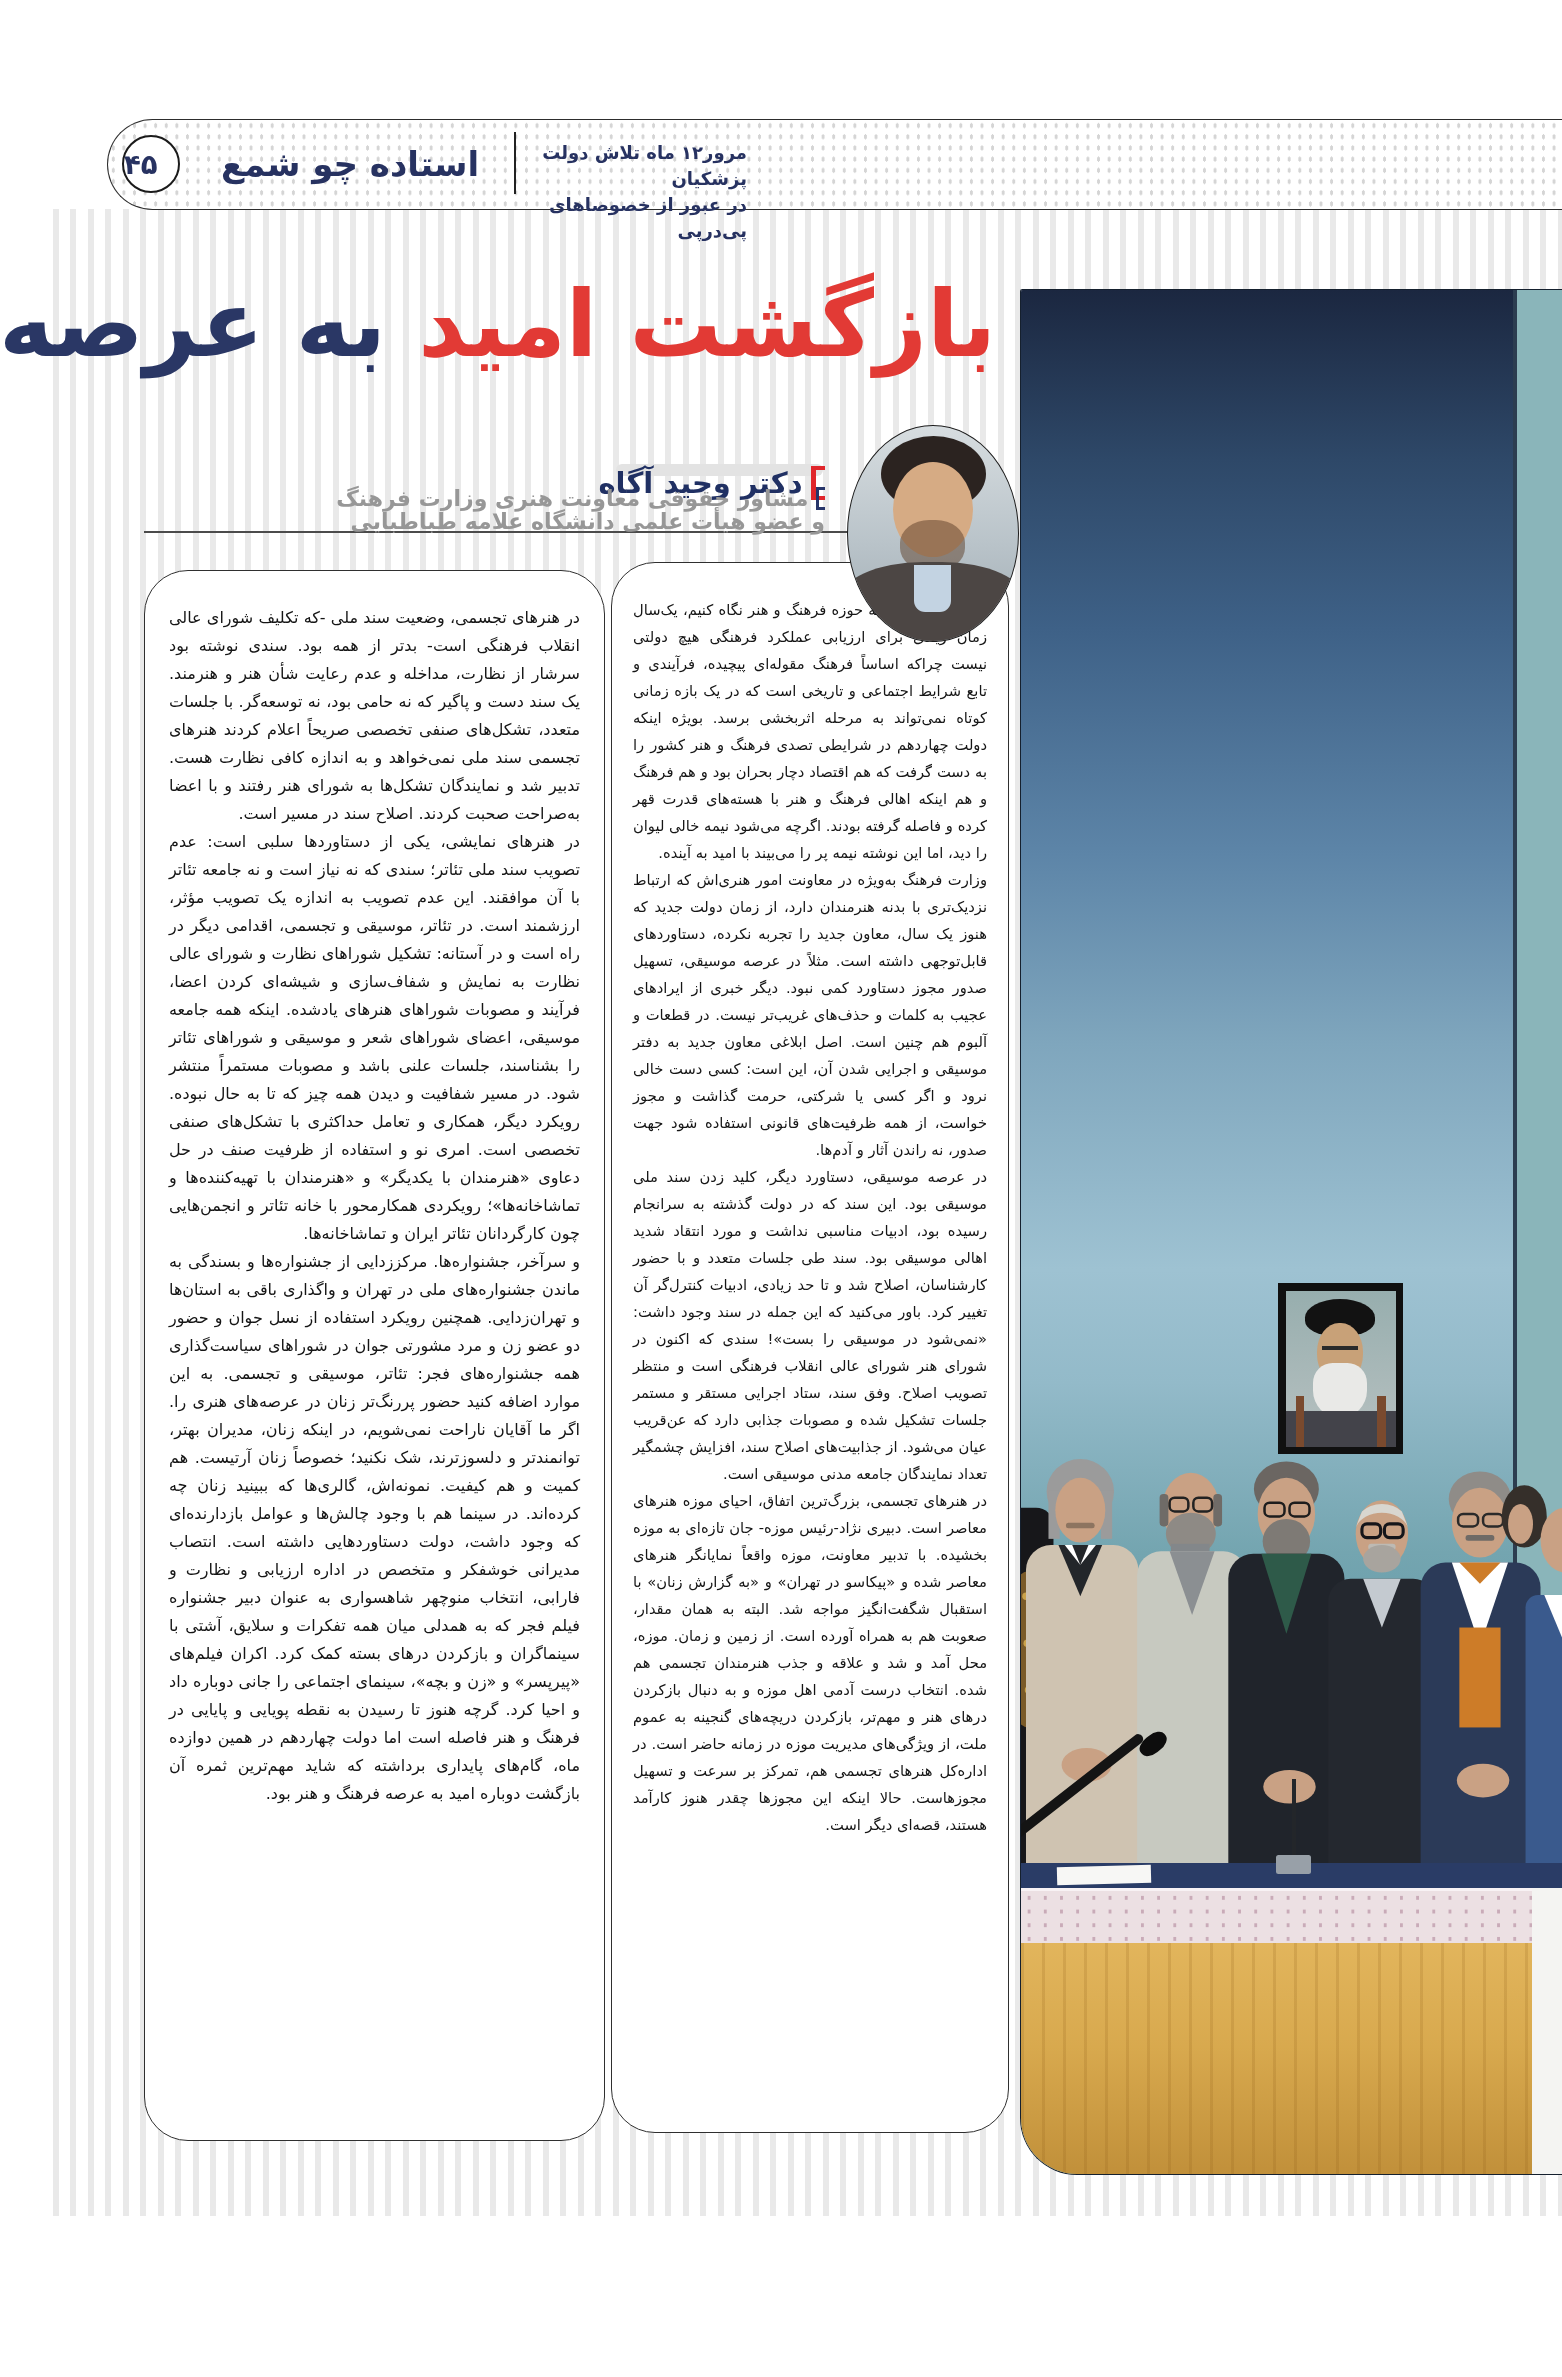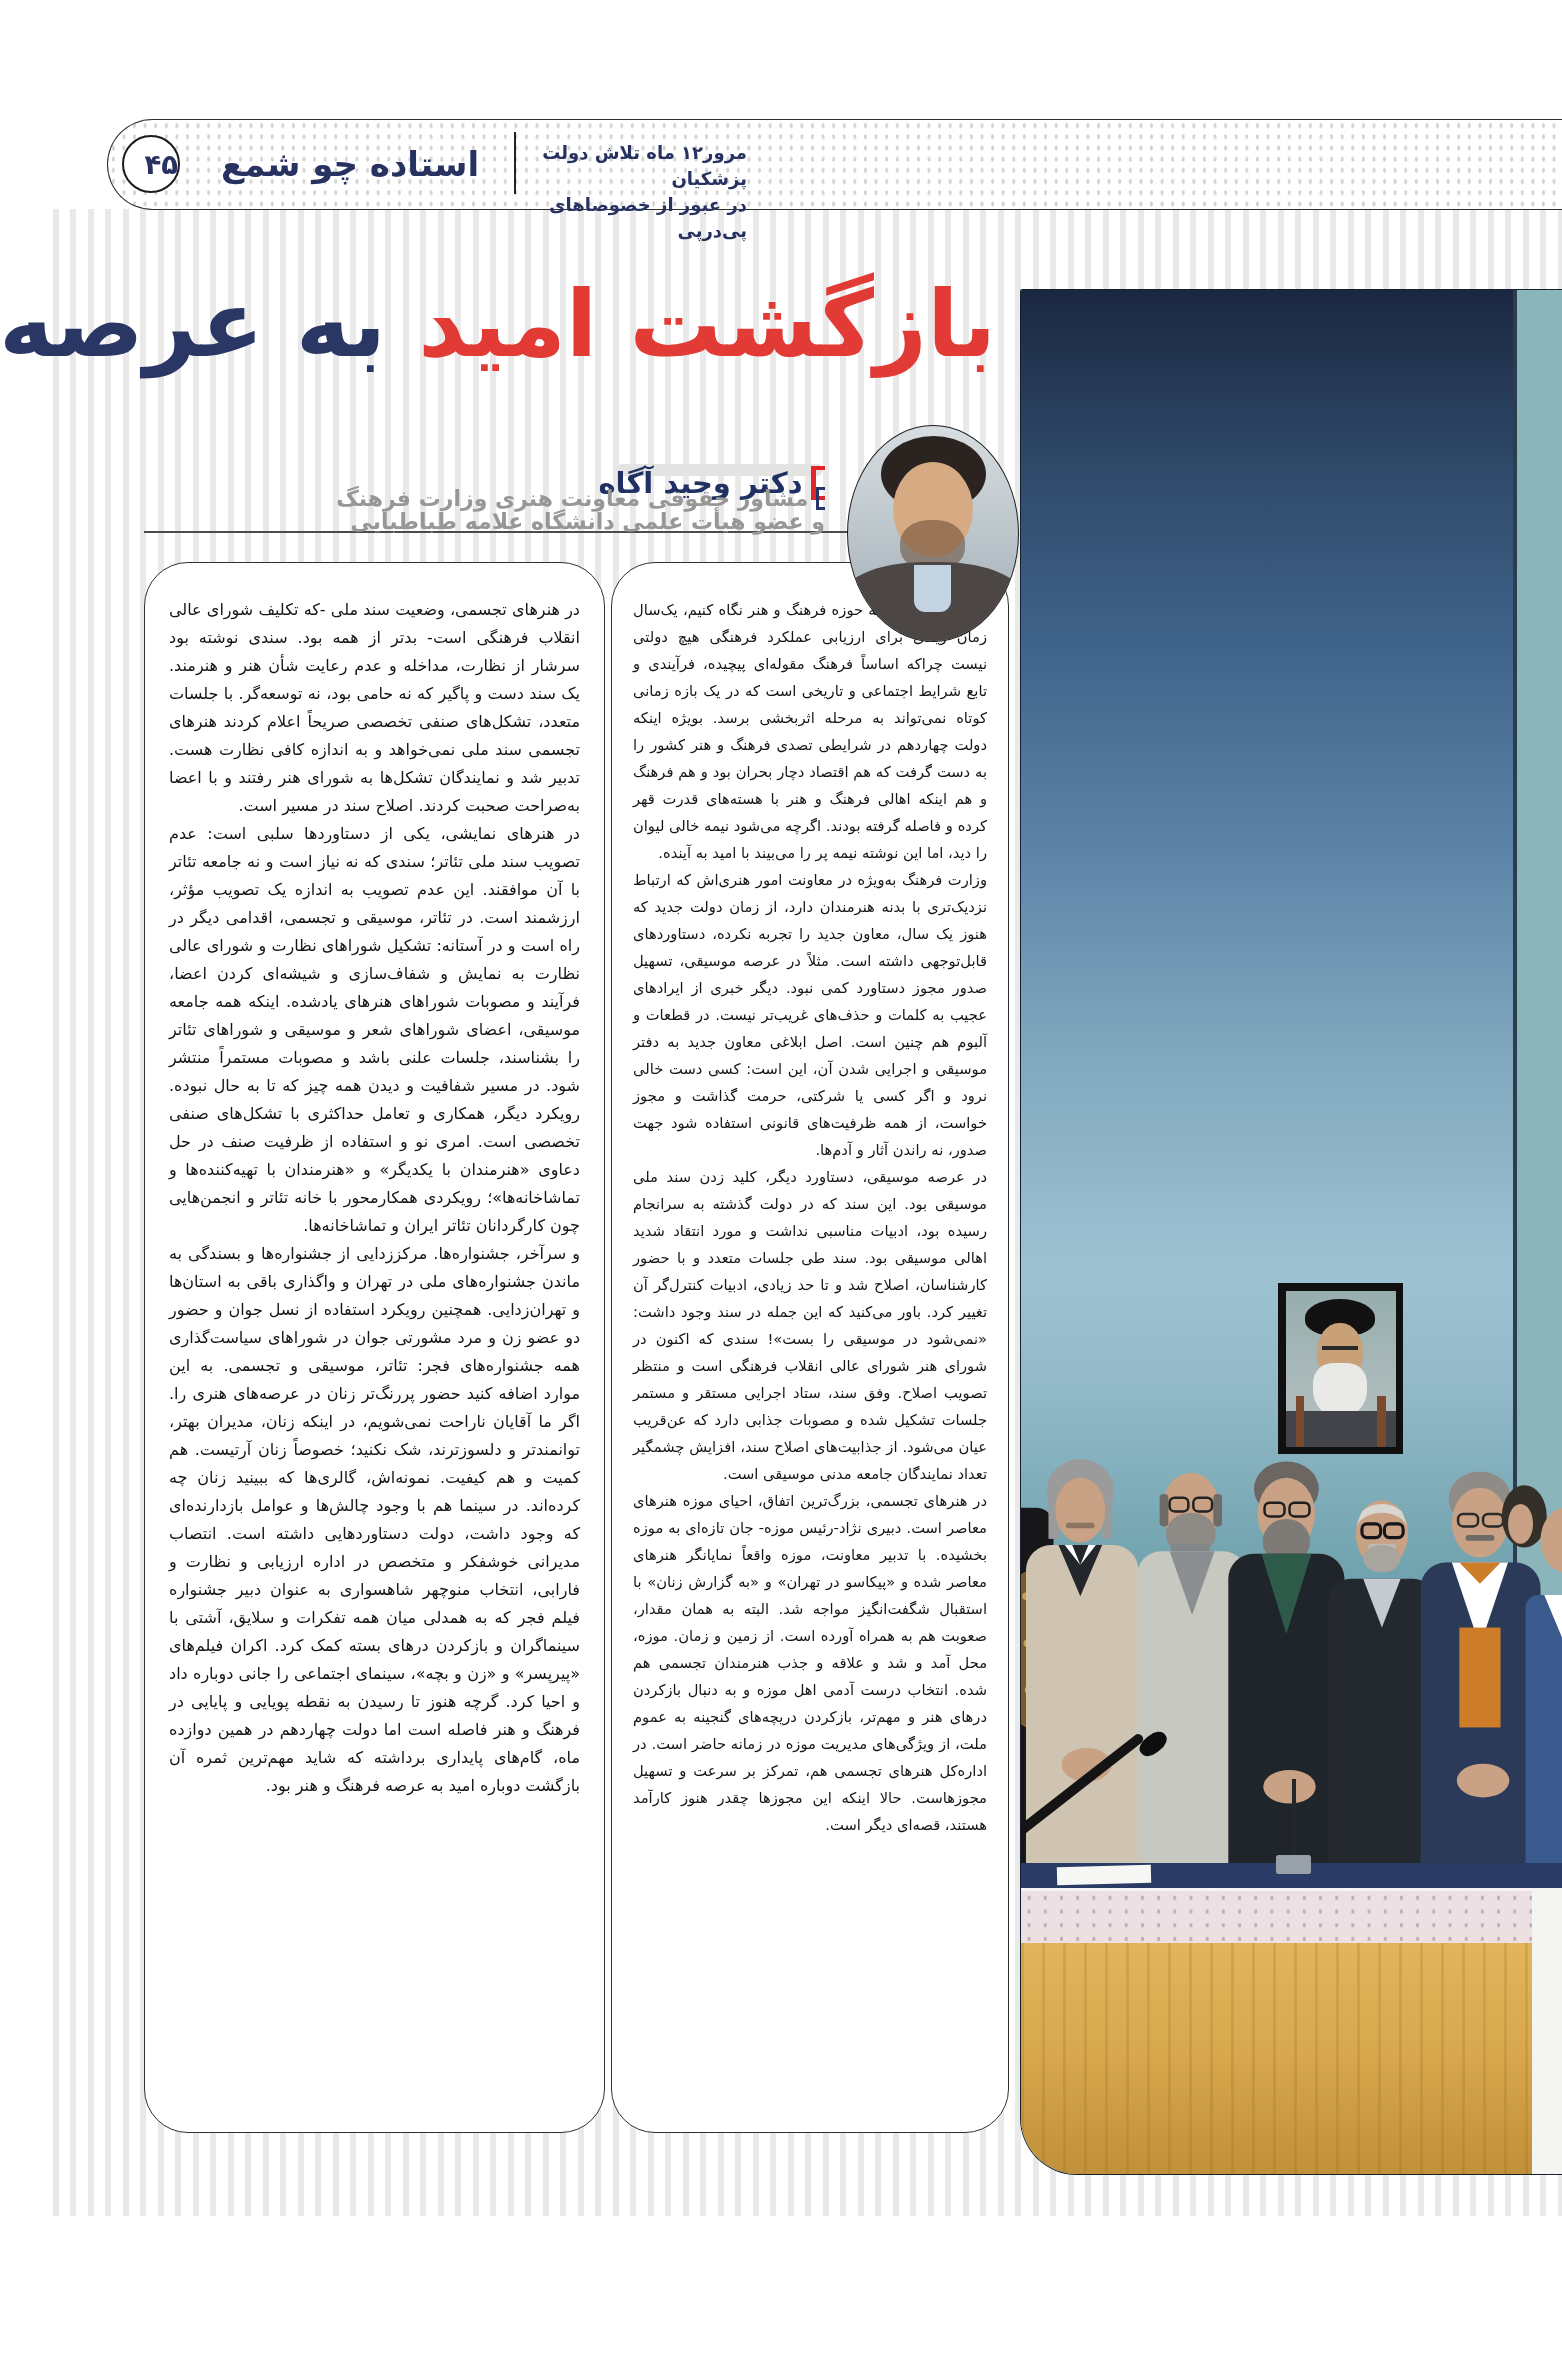--- a/index.html
+++ b/index.html
@@ -18,21 +18,21 @@
     left:107px;top:119px;width:1455px;height:89px;
     border:1.9px solid #2d2d2d;border-right:0;
     border-radius:46px 0 0 46px;
     background-color:#fff;
     background-image:radial-gradient(ellipse 1.9px 2.5px at 50% 50%, #d5d5d5 98%, transparent 100%);
     background-size:10.6px 11.2px;
     z-index:3;
   }
   .page-badge{
     left:122px;top:135px;width:54px;height:54px;border:2.5px solid #1b1b1b;border-radius:50%;
-    background:#fff;display:flex;align-items:center;justify-content:flex-start;
+    background:#fff;display:flex;align-items:center;justify-content:flex-end;
     font-size:27.5px;font-weight:bold;color:#273261;z-index:4;
   }
   .section-title{
     left:219px;top:144px;width:262px;text-align:center;direction:rtl;
     font-size:34px;font-weight:bold;color:#273261;z-index:4;
   }
   .band-divider{left:514px;top:132px;width:1.9px;height:62px;background:#222;z-index:4;}
   .kicker{
     left:531px;top:140px;width:216px;direction:rtl;text-align:right;
     font-size:18px;font-weight:bold;color:#273261;line-height:26px;z-index:4;
@@ -107,21 +107,21 @@
       linear-gradient(180deg,#e2b55c 0%,#d8a94e 45%,#c1903a 100%);}
   .white-patch{position:absolute;left:511px;top:1598px;width:31px;height:286px;background:#f4f4f2;}
   .boom{position:absolute;left:-8.7px;top:1544px;width:169px;height:10px;background:#141414;
     transform:rotate(-38deg);transform-origin:left bottom;border-radius:5px;}
   .boom-head{position:absolute;left:117px;top:1445px;width:30px;height:17.5px;border-radius:45%;background:#0d0d0d;transform:rotate(-38deg);}
   
   .col-box{
     top:562px;height:1571px;background:#ffffff;border:1.9px solid #2f2f2f;border-radius:44px;
     box-sizing:border-box;overflow:hidden;z-index:2;
   }
-  .col-left{left:144px;width:461px;padding:32.5px 24px;}
+  .col-left{left:144px;width:461px;padding:32.5px 24px;margin-top:8px;}
   .col-right{left:611px;width:398px;padding:32.5px 21px;}
   .col-box p{
     margin:0;direction:rtl;text-align:justify;text-align-last:right;color:#151515;
   }
   .col-right p{font-size:14.7px;line-height:27px;}
   .col-left p{font-size:16px;line-height:28px;}
   
 </style>
 </head>
 <body>

